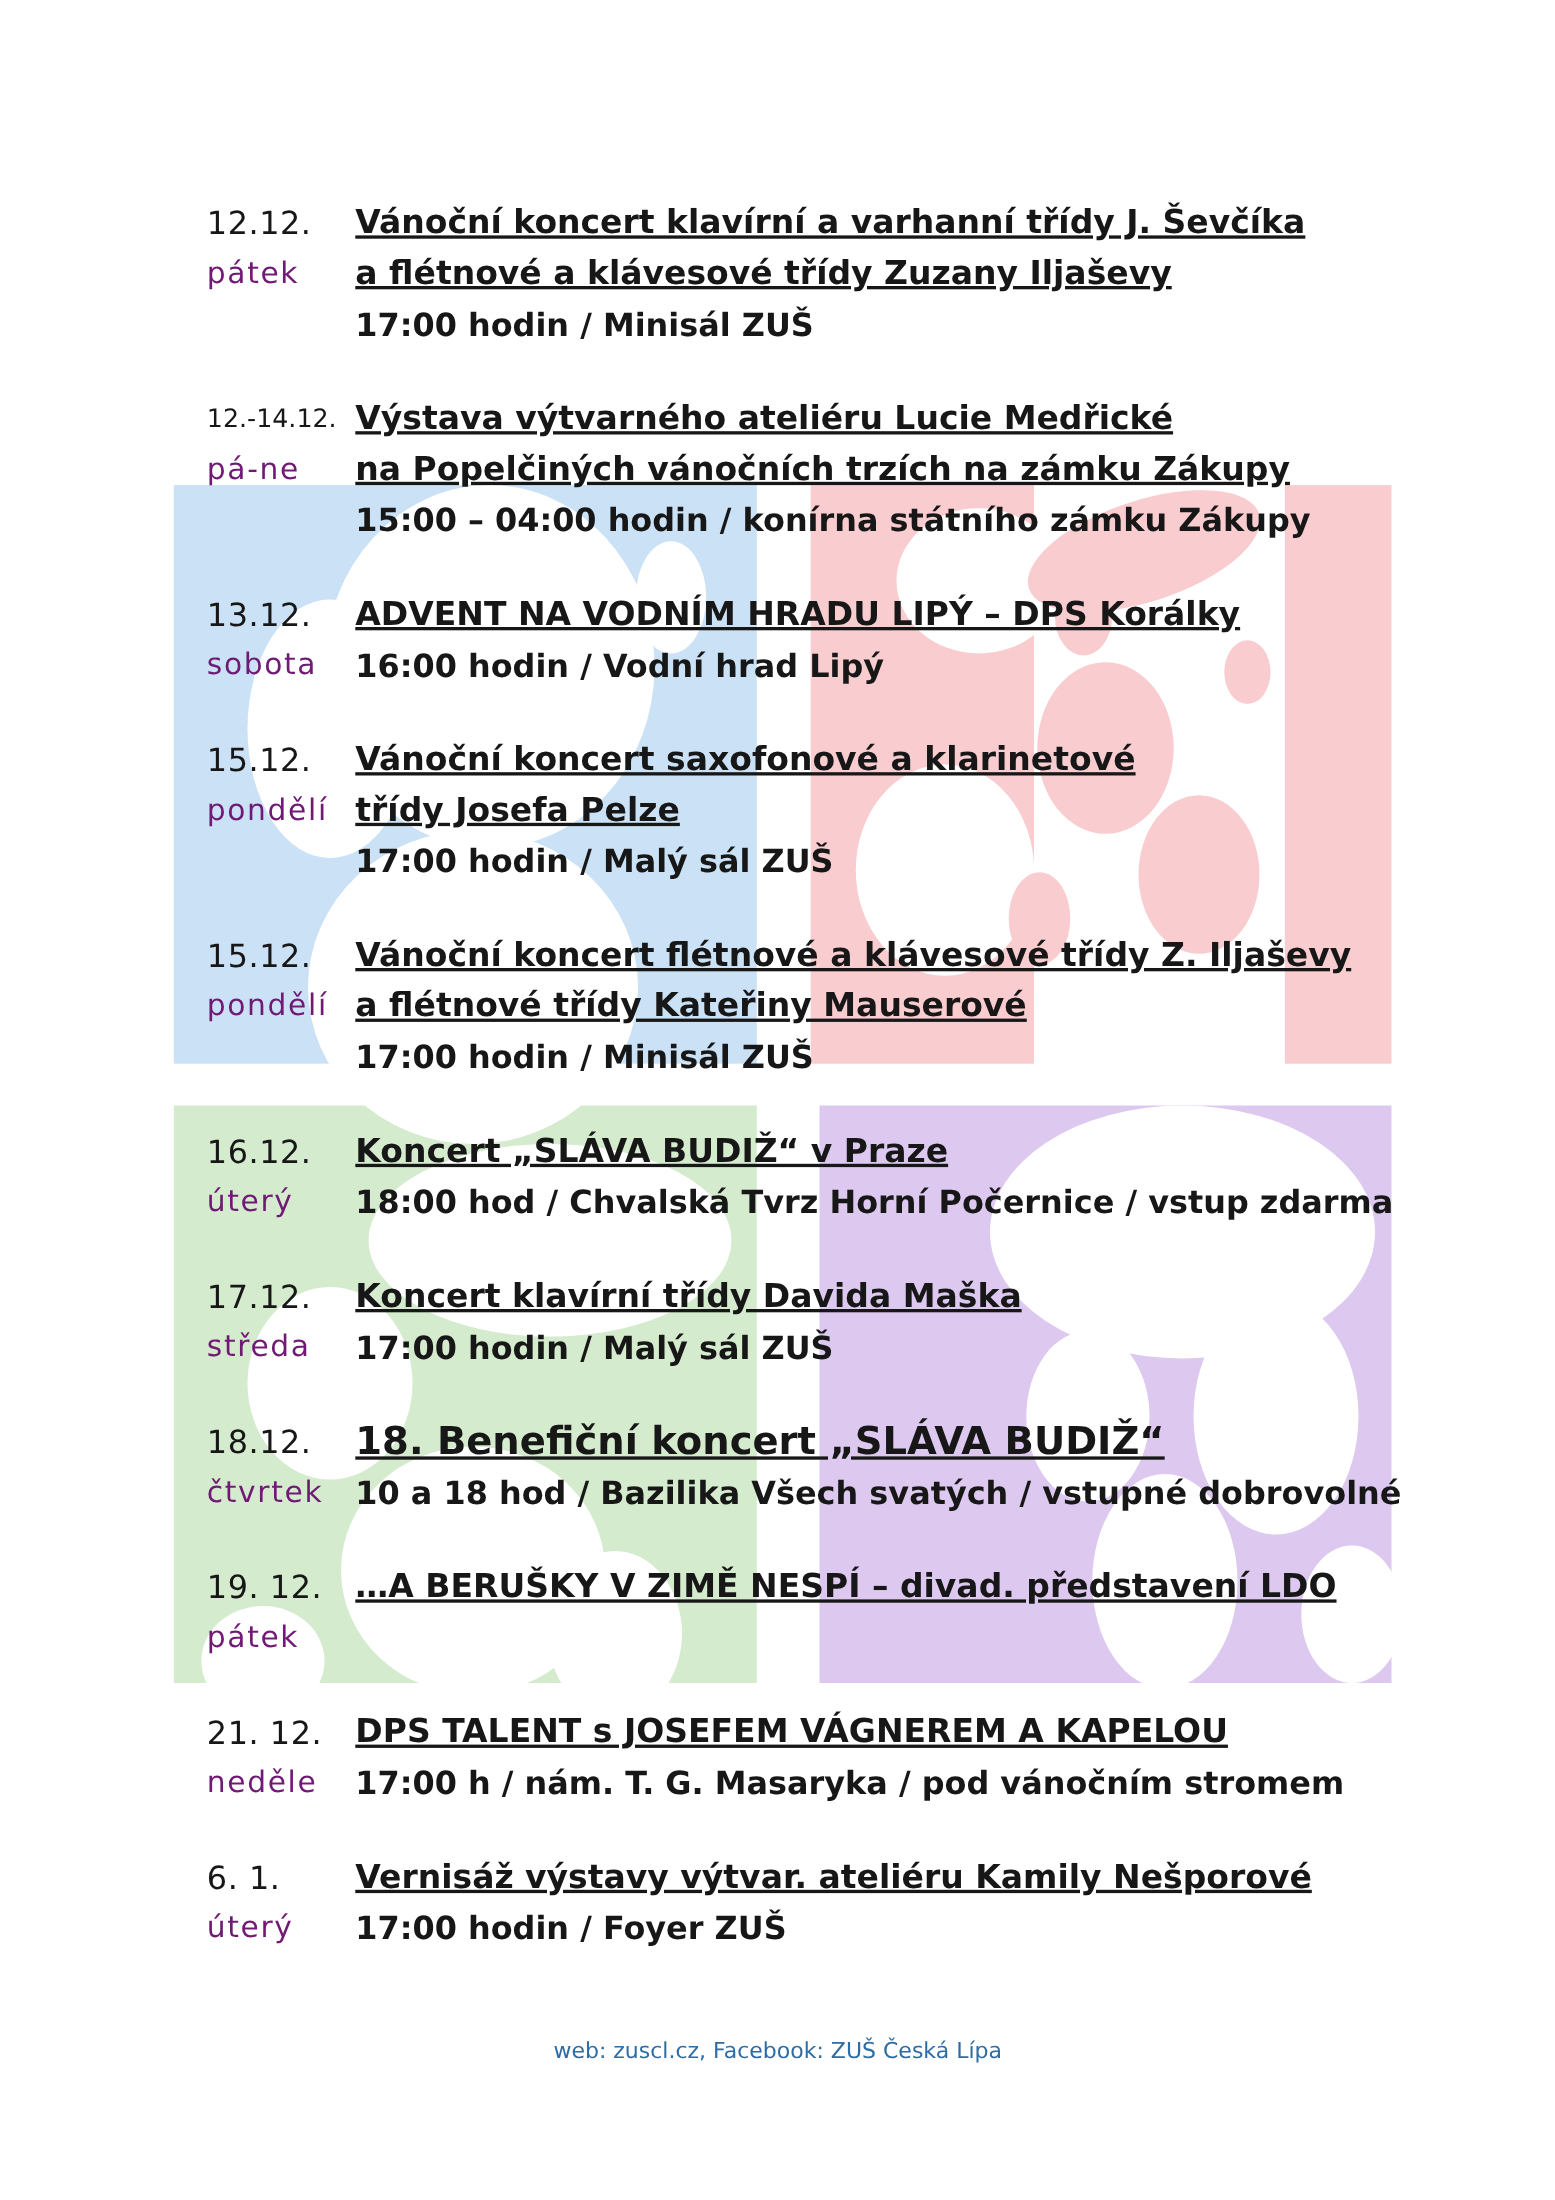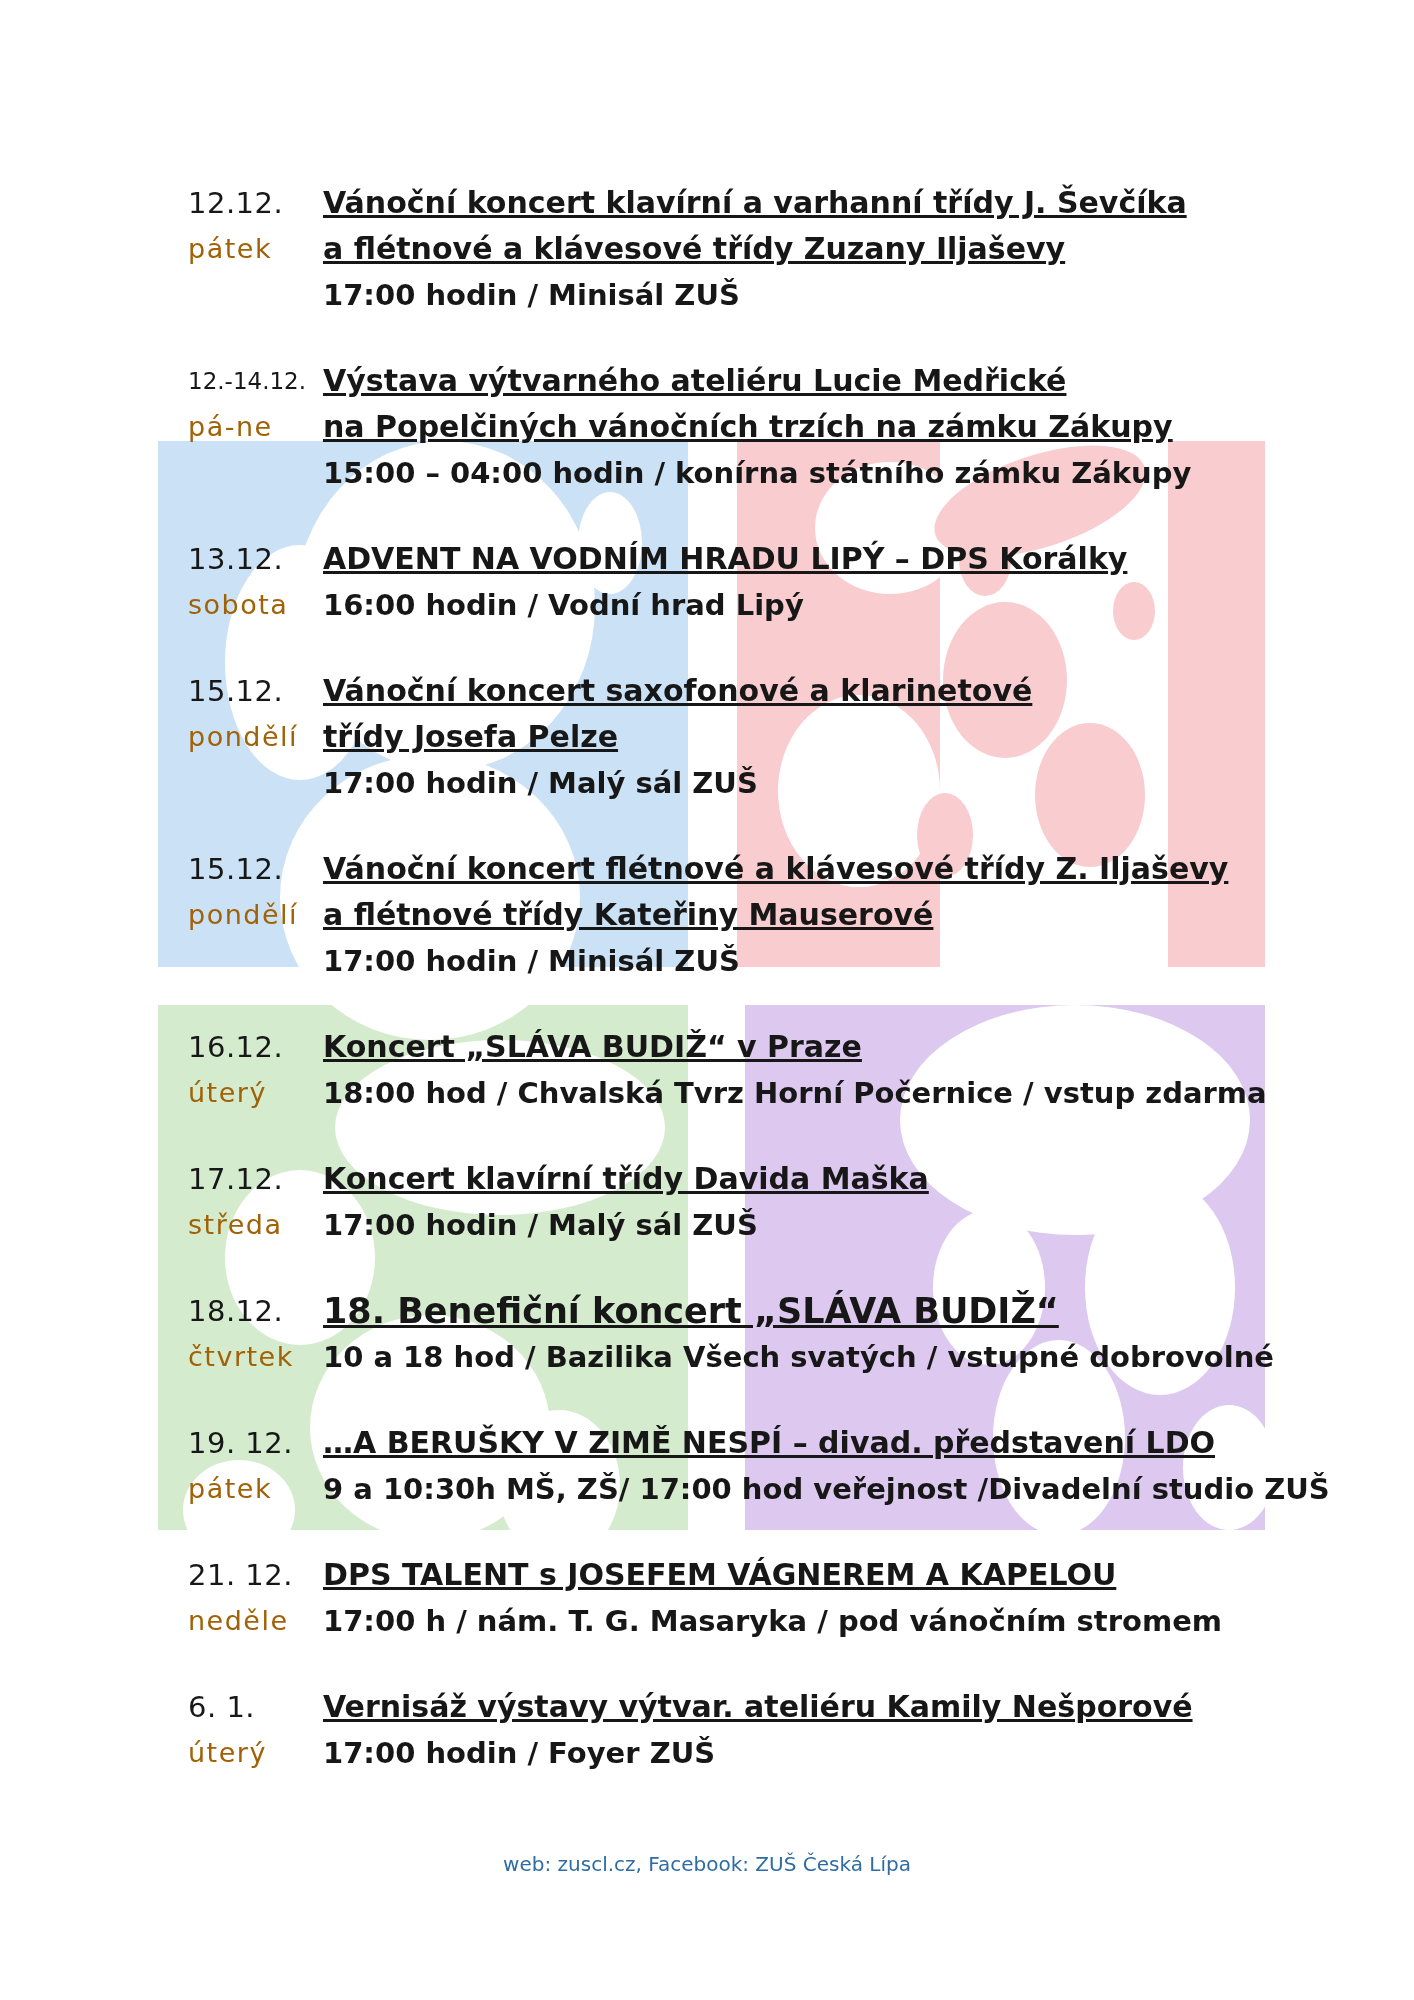--- a/index.html
+++ b/index.html
@@ -49,21 +49,21 @@
   }
   .event{
     display:grid;
     grid-template-columns:135px 1fr;
     margin-bottom:40px;
   }
   .event .line{line-height:46px;white-space:nowrap;}
   .event .line:empty{display:none;}
   .date{font-size:29px;font-weight:400;letter-spacing:0.5px;}
   .date.small{font-size:23px;letter-spacing:0;}
-  .day{font-size:27px;font-weight:400;letter-spacing:1.5px;color:#a16207;}
+  .day{font-size:27px;font-weight:400;letter-spacing:1.5px;color:#701a75;}
   .title{font-size:30px;font-weight:700;text-decoration:underline;}
   .title.large{font-size:35px;}
   .detail{font-size:29px;font-weight:700;}
   
   .footer{
     position:absolute;left:0;top:1852px;width:100%;
     text-align:center;z-index:5;
     font-size:20px;font-weight:400;
     color:var(--footer,#2e6ca3);
   }
@@ -201,21 +201,20 @@
     </div>
 
     <div class="event">
       <div class="col-date">
         <div class="line date">19. 12.</div>
         <div class="line day">pátek</div>
       </div>
       <div class="col-body">
         <div class="line title t1">…A BERUŠKY V ZIMĚ NESPÍ – divad. představení LDO</div>
 
-        <div class="line detail">9 a 10:30h MŠ, ZŠ/ 17:00 hod veřejnost /Divadelní studio ZUŠ</div>
       </div>
     </div>
 
     <div class="event">
       <div class="col-date">
         <div class="line date">21. 12.</div>
         <div class="line day">neděle</div>
       </div>
       <div class="col-body">
         <div class="line title t1">DPS TALENT s JOSEFEM VÁGNEREM A KAPELOU</div>

